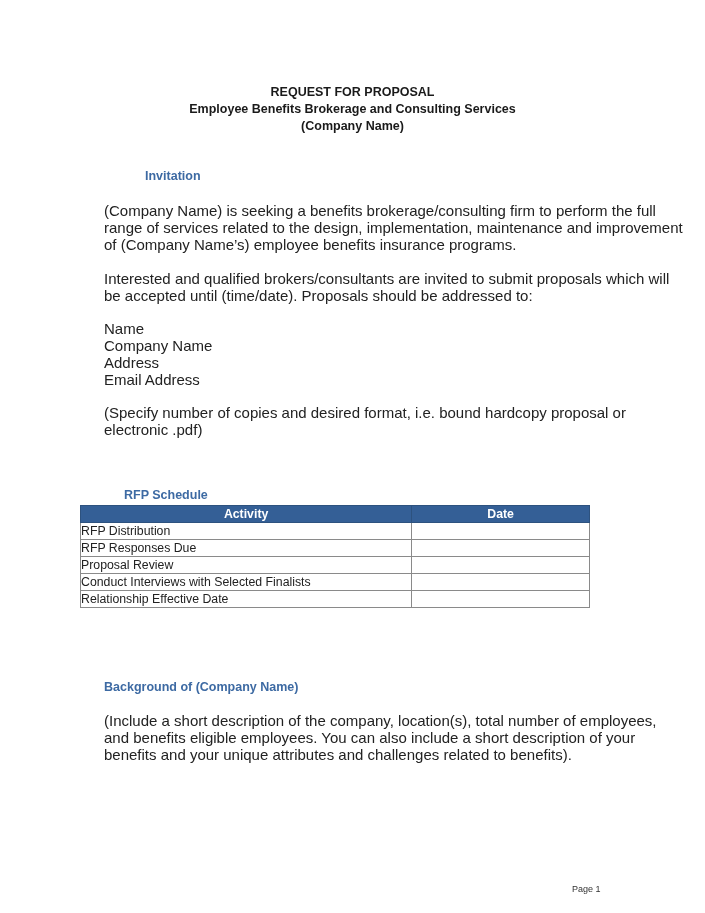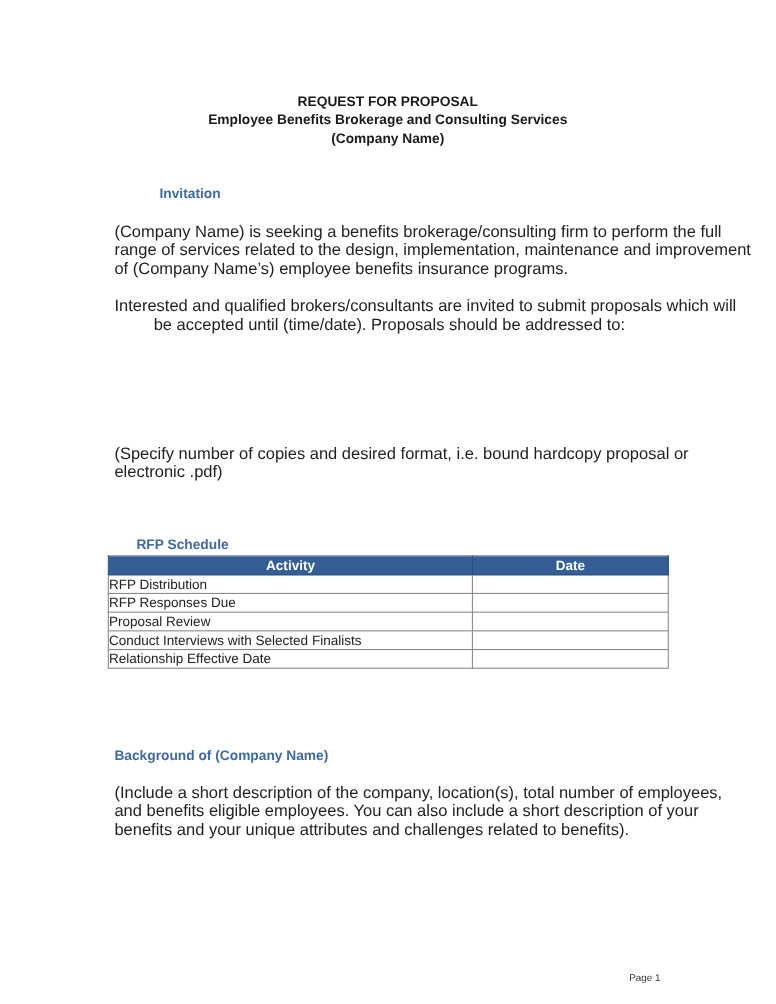--- a/index.html
+++ b/index.html
@@ -6,21 +6,21 @@
     body {
       width: 705px; height: 913px; background: #ffffff; position: relative; overflow: hidden;
       font-family: "Liberation Sans", sans-serif; color: #1f1f1f;
     }
     .page { position: absolute; left: 0; top: 0; width: 705px; height: 746px; }
     .title-block { position: absolute; top: 84px; left: 0; width: 705px; text-align: center;
       font-weight: bold; font-size: 12.5px; line-height: 17px; color: #1a1a1a; }
     .heading { position: absolute; left: 104px; font-weight: bold; font-size: 12.5px; color: #3d6aa3; }
     .para { position: absolute; left: 104px; width: 500px; font-size: 15px; line-height: 17px; color: #222; }
     .para div { white-space: nowrap; }
-    table.schedule { position: absolute; left: 98px; top: 505px; width: 510px; border-collapse: collapse;
+    table.schedule { position: absolute; left: 80px; top: 505px; width: 510px; border-collapse: collapse;
       font-size: 12.3px; color: #222; }
     table.schedule th { background: #345f96; color: #ffffff; font-weight: bold; height: 16px; padding: 0;
       border: 1px solid #2d527f; text-align: center; line-height: 16px; }
     table.schedule td { height: 16px; padding: 0 0; border: 1px solid #8a8a8a; line-height: 16px; white-space: nowrap; }
     table.schedule td.date { width: 174px; }
     table.schedule th.col-activity { width: 325px; }
     .footer { position: absolute; left: 572px; top: 844px; font-size: 9px; color: #333; margin-top: 40px; }
   </style>
 </head>
 <body>
@@ -34,25 +34,31 @@
   </div>
 
   <div class="heading" style="top:169px;padding-left:41px;">Invitation</div>
 
   <div class="para" style="top:202px;">
     <div>(Company Name) is seeking a benefits brokerage/consulting firm to perform the full</div>
     <div>range of services related to the design, implementation, maintenance and improvement</div>
     <div>of (Company Name’s) employee benefits insurance programs.</div>
   </div>
 
-  <div class="para" style="top:270px;text-align:center;">
+  <div class="para" style="top:270px;">
     <div>Interested and qualified brokers/consultants are invited to submit proposals which will</div>
     <div>be accepted until (time/date). Proposals should be addressed to:</div>
   </div>
 
+  <div class="para" style="top:320px;">
+    <div>Name</div>
+    <div>Company Name</div>
+    <div>Address</div>
+    <div>Email Address</div>
+  </div>
 
   <div class="para" style="top:404px;">
     <div>(Specify number of copies and desired format, i.e. bound hardcopy proposal or</div>
     <div>electronic .pdf)</div>
   </div>
 
   <div class="heading" style="top:488px;margin-left:20px;">RFP Schedule</div>
 
   <table class="schedule">
     <thead>

